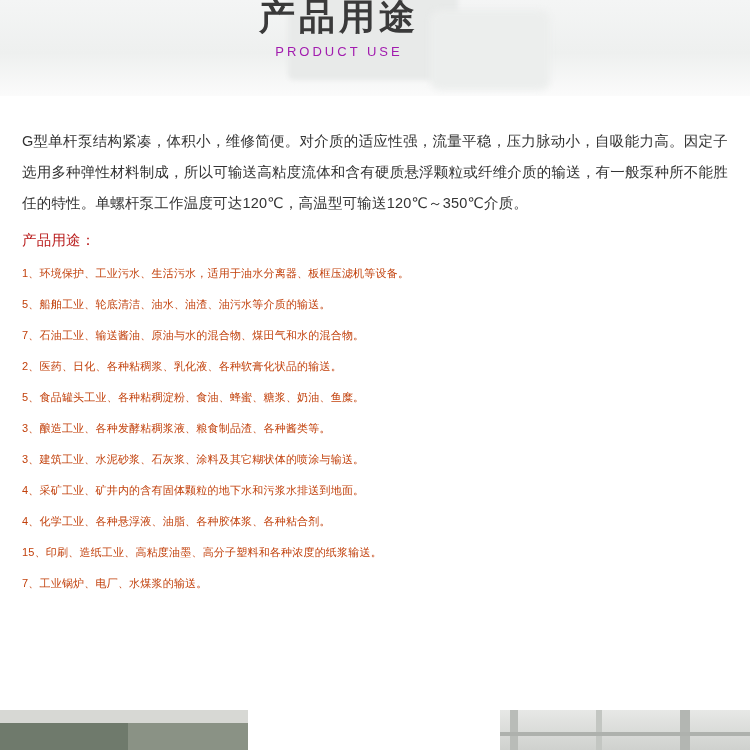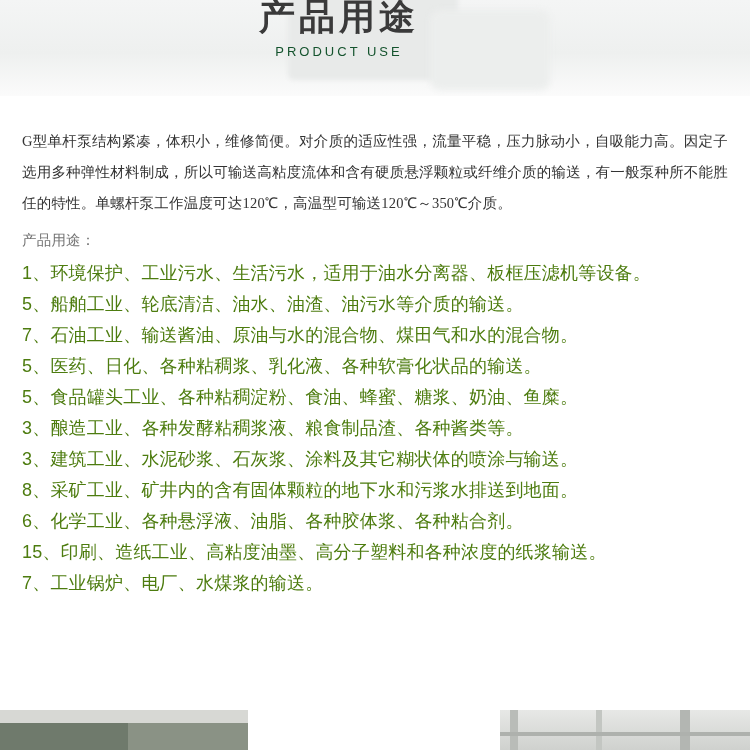--- a/index.html
+++ b/index.html
@@ -71,58 +71,57 @@
     line-height: 34px;
     margin: 0;
     padding-top: 0px;
     height: 34px;
     overflow: hidden;
   }
   .title-en {
     font-family: "Liberation Sans", sans-serif;
     font-size: 13px;
     letter-spacing: 3px;
-    color: #14532d;
+    color: #a21caf;
     margin: 10px 0 0 0;
   }
 
   .content {
     position: absolute;
     left: 22px;
     top: 126px;
     width: 706px;
   }
 
   .para {
     font-size: 14.5px;
     line-height: 31px;
     color: #333333;
     text-align: justify;
     margin: 0 0 6px 0;
     letter-spacing: 0.2px;
-    font-family: Liberation Serif, serif;
   }
 
   .subhead {
     font-size: 14.5px;
     line-height: 31px;
-    color: #737373;
+    color: #b91c1c;
     margin: 0 0 2px 0;
     letter-spacing: 0.2px;
   }
 
   .list {
     list-style: none;
     margin: 0;
     padding: 0;
   }
   .list li {
-    font-size: 18px;
+    font-size: 11px;
     line-height: 31px;
-    color: #4d7c0f;
+    color: #c2410c;
     letter-spacing: 0.2px;
     white-space: nowrap;
   }
 
   
   .bottom-strip {
     position: absolute;
     left: 0;
     top: 710px;
     width: 750px;
@@ -202,26 +201,26 @@
     <div class="title-en">PRODUCT USE</div>
   </div>
 
   <div class="content">
     <p class="para">G型单杆泵结构紧凑，体积小，维修简便。对介质的适应性强，流量平稳，压力脉动小，自吸能力高。因定子选用多种弹性材料制成，所以可输送高粘度流体和含有硬质悬浮颗粒或纤维介质的输送，有一般泵种所不能胜任的特性。单螺杆泵工作温度可达120℃，高温型可输送120℃～350℃介质。</p>
     <p class="subhead">产品用途：</p>
     <ul class="list">
       <li>1、环境保护、工业污水、生活污水，适用于油水分离器、板框压滤机等设备。</li>
       <li>5、船舶工业、轮底清洁、油水、油渣、油污水等介质的输送。</li>
       <li>7、石油工业、输送酱油、原油与水的混合物、煤田气和水的混合物。</li>
-      <li>5、医药、日化、各种粘稠浆、乳化液、各种软膏化状品的输送。</li>
+      <li>2、医药、日化、各种粘稠浆、乳化液、各种软膏化状品的输送。</li>
       <li>5、食品罐头工业、各种粘稠淀粉、食油、蜂蜜、糖浆、奶油、鱼糜。</li>
       <li>3、酿造工业、各种发酵粘稠浆液、粮食制品渣、各种酱类等。</li>
       <li>3、建筑工业、水泥砂浆、石灰浆、涂料及其它糊状体的喷涂与输送。</li>
-      <li>8、采矿工业、矿井内的含有固体颗粒的地下水和污浆水排送到地面。</li>
-      <li>6、化学工业、各种悬浮液、油脂、各种胶体浆、各种粘合剂。</li>
+      <li>4、采矿工业、矿井内的含有固体颗粒的地下水和污浆水排送到地面。</li>
+      <li>4、化学工业、各种悬浮液、油脂、各种胶体浆、各种粘合剂。</li>
       <li>15、印刷、造纸工业、高粘度油墨、高分子塑料和各种浓度的纸浆输送。</li>
       <li>7、工业锅炉、电厂、水煤浆的输送。</li>
     </ul>
   </div>
 
   <div class="bottom-strip">
     <div class="strip-panel strip-left">
       <div class="sky"></div>
       <div class="wall"></div>
       <div class="wall2"></div>

